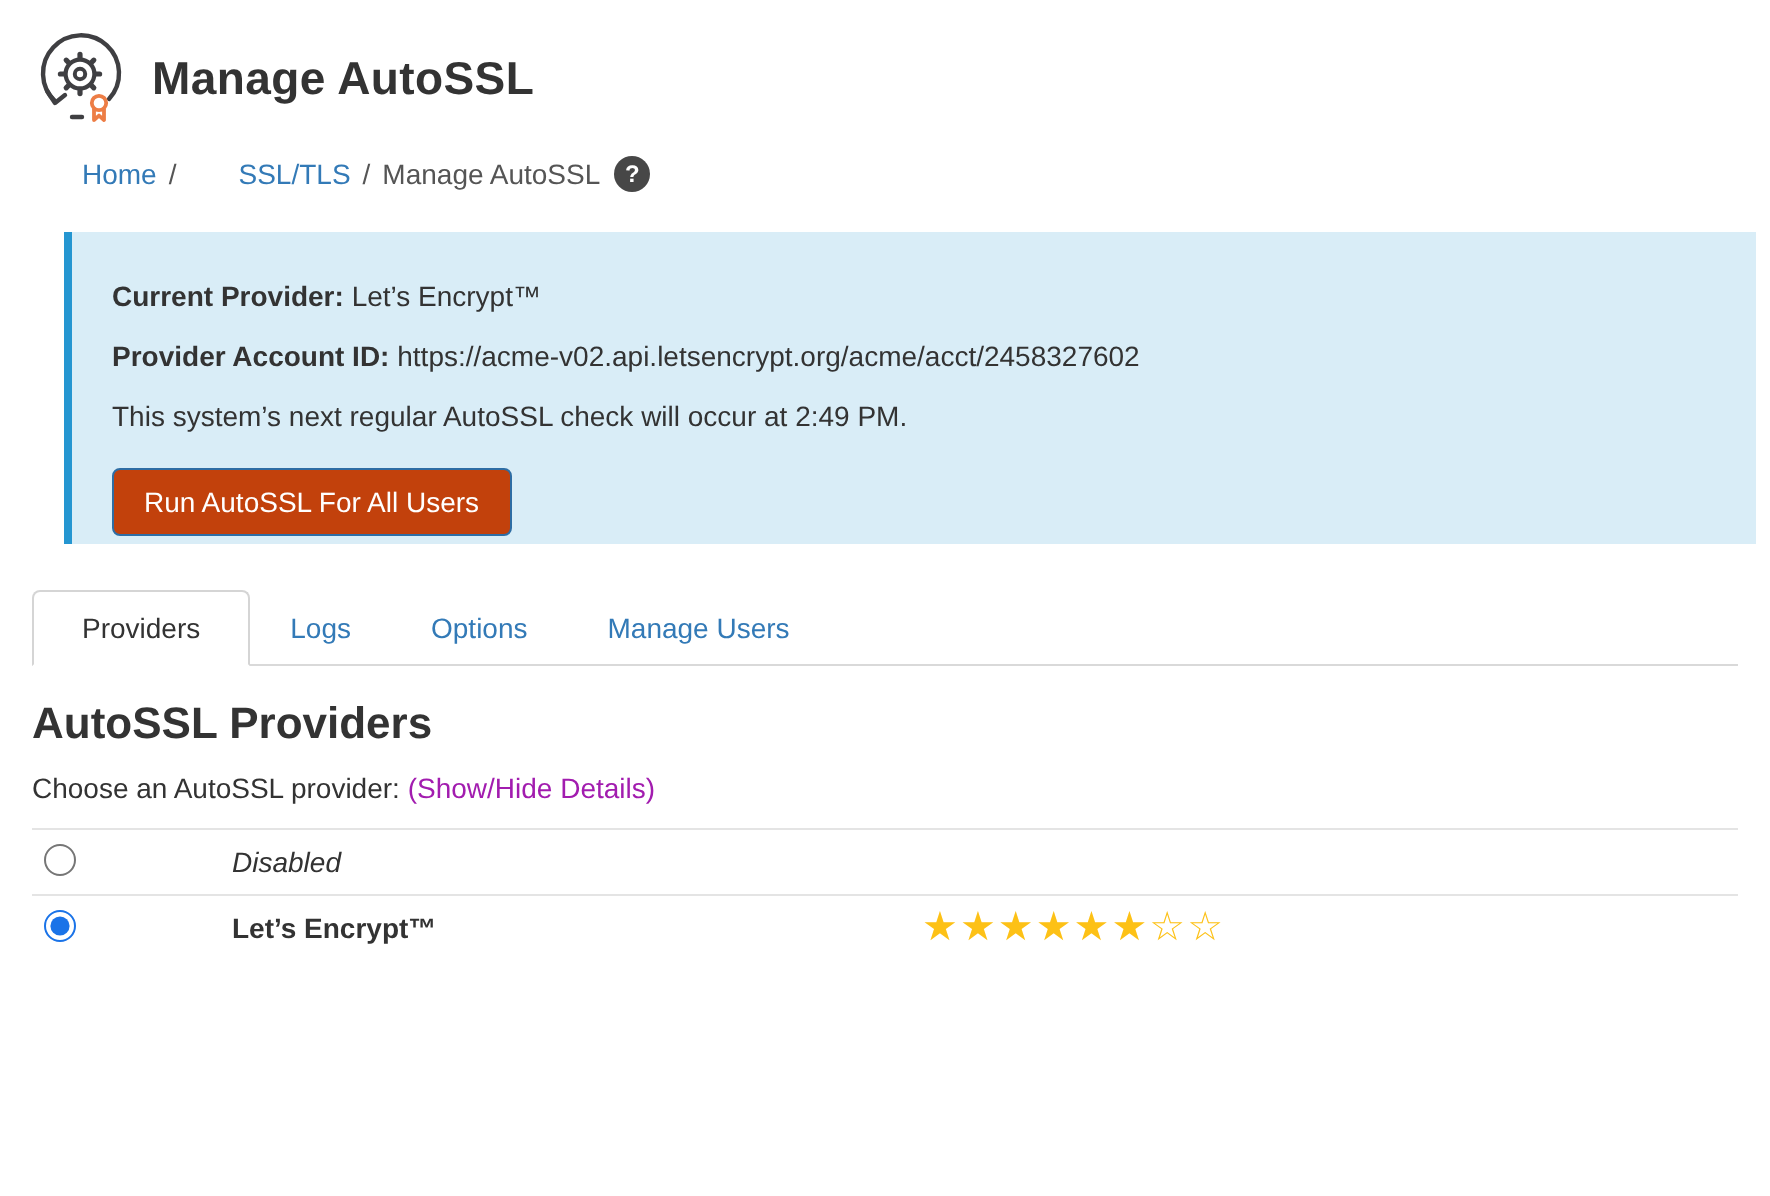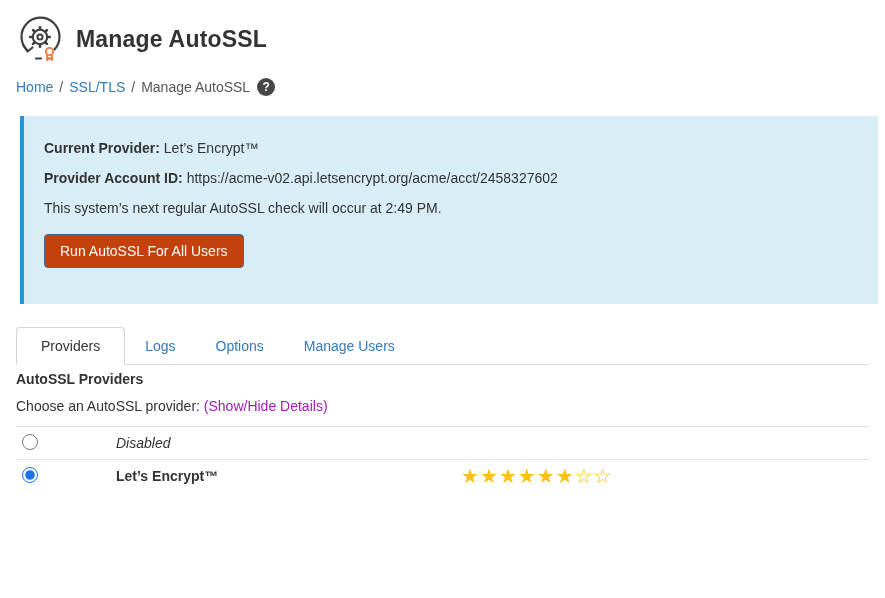--- a/index.html
+++ b/index.html
@@ -12,40 +12,40 @@
   }
   .page { padding: 13px 16px 0 16px; }
 
   
   .page-header { display: flex; align-items: center; gap: 10px; height: 52px; }
   .app-icon { width: 50px; height: 50px; display: inline-block; flex: 0 0 auto; }
   h1.page-title { font-size: 23px; font-weight: 600; color: #333; margin: 0; letter-spacing: 0.2px; }
 
   
   .breadcrumb { margin-top: 13px; display: flex; align-items: center; font-size: 14px; }
-  .breadcrumb a { color: #337ab7; text-decoration: none; cursor: pointer; }
+  .breadcrumb a { color: #337ab7; text-decoration: none; cursor: pointer; margin-left: 25px; }
   .breadcrumb .sep { color: #555; margin: 0 6px; }
   .breadcrumb .current { color: #555; }
   .help-badge {
     display: inline-flex; align-items: center; justify-content: center;
     width: 18px; height: 18px; margin-left: 7px;
     border-radius: 50%; background: #474747; color: #fff;
     font-size: 12px; font-weight: 700; cursor: pointer; line-height: 1;
   }
 
   
   p.intro { margin: 15px 0 0 0; line-height: 19.5px; max-width: 845px; }
   p.intro + p.intro { margin-top: 13px; }
 
   
   .callout {
-    margin: 20px -9px 0 4px;
+    margin: 20px -9px 0 16px;
     background: #d9edf7;
     border-left: 4px solid #2596d1;
-    padding: 22px 24px 36px 20px;
+    padding: 22px 24px 4px 20px;
   }
   .callout p { margin: 0 0 10px 0; line-height: 20px; }
   .callout p.last { margin-bottom: 0; }
   .callout strong { font-weight: 700; }
   .btn-primary {
     margin-top: 16px;
     background: #c2410c; border: 1px solid #2e6da4; color: #fff;
     font-family: "Liberation Sans", sans-serif; font-size: 14px;
     padding: 8px 15px; border-radius: 4px; cursor: pointer; display: inline-block;
   }
@@ -56,21 +56,21 @@
     padding: 10px 19px; color: #337ab7; cursor: pointer; font-size: 14px;
     margin-bottom: -1px; border: 1px solid transparent;
   }
   .tab.active {
     background: #fff; color: #333;
     border: 1px solid #d5d5d5; border-bottom: 1px solid #fff;
     border-radius: 4px 4px 0 0; padding: 10px 24px;
   }
 
   
-  h2.section-heading { font-size: 14px; font-weight: 700; color: #333; margin: 6px 0 11px 0; }
+  h2.section-heading { font-size: 22px; font-weight: 700; color: #333; margin: 16px 0 11px 0; }
   .choose-line { margin: 0 0 12px 0; }
   .choose-line a { color: #a21caf; text-decoration: none; cursor: pointer; }
 
   .provider-table { width: 100%; }
   .provider-row {
     display: grid; grid-template-columns: 100px 345px 1fr;
     align-items: center; border-top: 1px solid #e4e4e4; padding: 6px 0; min-height: 33px;
   }
   .radio-cell { padding-left: 6px; }
   .radio-cell input[type="radio"] { width: 16px; height: 16px; margin: 0; accent-color: #1a73e8; cursor: pointer; }

